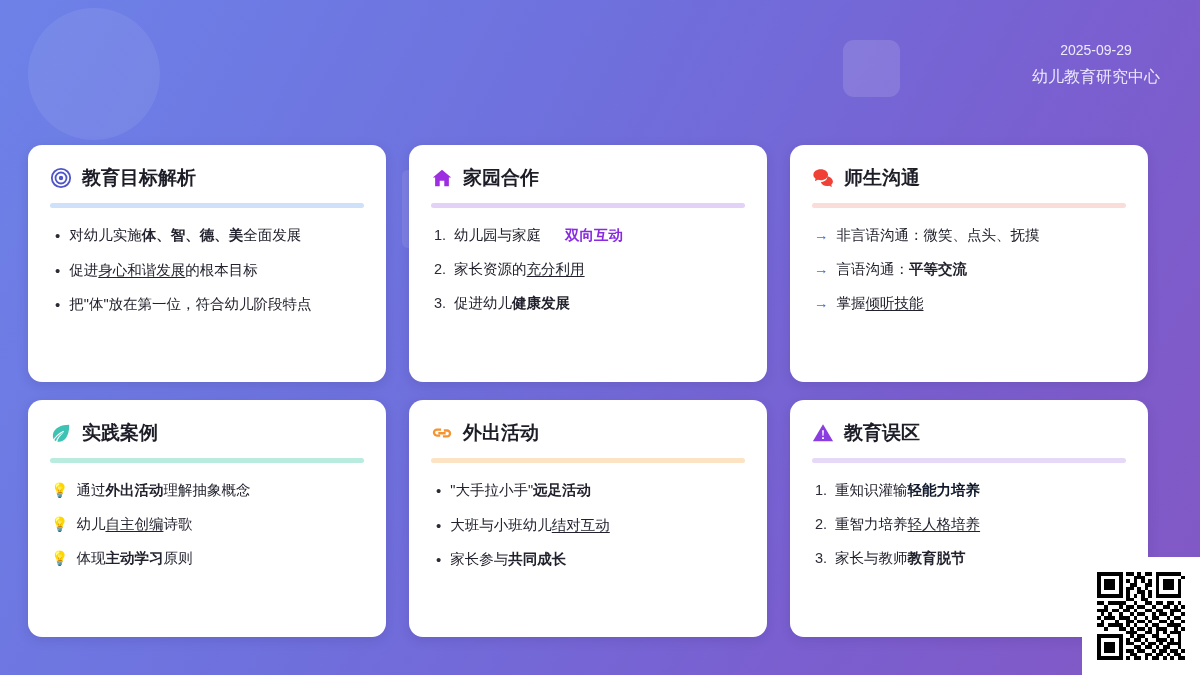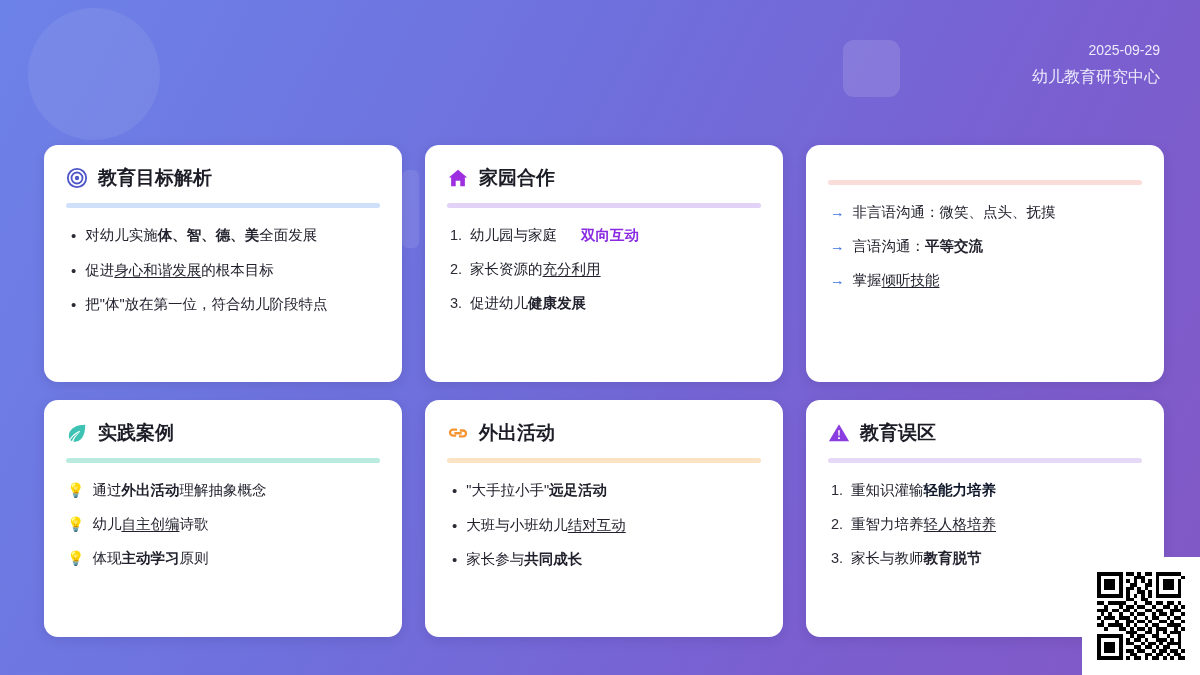--- a/index.html
+++ b/index.html
@@ -78,38 +78,38 @@
     margin: 6px 0 0 0;
     font-size: 17px;
     font-weight: normal;
     color: #e4e3fb;
     line-height: 1.3;
   }
   .meta-block {
     position: absolute;
     right: 40px;
     top: 40px;
-    text-align: right;
+    text-align: center;
   }
   .meta-date {
     font-size: 14px;
     color: #eceafc;
     line-height: 1.5;
   }
   .meta-org {
     font-size: 16px;
     color: #eceafc;
     line-height: 1.5;
     margin-top: 4px;
   }
 
   
   .grid {
     position: absolute;
-    left: 44px;
+    left: 28px;
     top: 145px;
     width: 1120px;
     display: grid;
     grid-template-columns: 358px 358px 358px;
     grid-template-rows: 237px 237px;
     column-gap: 23px;
     row-gap: 18px;
   }
   .card {
     background: #ffffff;
@@ -271,20 +271,29 @@
             <span class="marker num">2.</span>
             <span class="item-text"><span>家长资源的</span><u>充分利用</u></span>
           </li>
           <li class="item">
             <span class="marker num">3.</span>
             <span class="item-text"><span>促进幼儿</span><b>健康发展</b></span>
           </li>
         </ul>
       </div>
       <div class="card">
+        <div class="card-head">
+          <span class="card-icon">
+            <svg viewBox="0 0 24 24" width="22" height="22">
+              <path d="M9.5 2.5 C4.9 2.5 1.5 5.2 1.5 8.5 C1.5 10.2 2.4 11.7 3.9 12.7 L3.1 15.6 L6.4 14 C7.3 14.3 8.4 14.5 9.5 14.5 C14.1 14.5 17.5 11.8 17.5 8.5 C17.5 5.2 14.1 2.5 9.5 2.5 Z" fill="#ef4136"></path>
+              <path d="M16.5 10 C20.3 10.7 22.8 13 22.8 15.8 C22.8 17.2 22.1 18.4 21 19.3 L21.7 21.9 L18.8 20.5 C18.1 20.7 17.3 20.8 16.4 20.8 C13 20.8 10.2 18.9 9.6 16.4 C13.9 16.2 17.3 13.6 16.5 10 Z" fill="#ef4136"></path>
+            </svg>
+          </span>
+          <span class="card-title">师生沟通</span>
+        </div>
         <div class="divider" style="background: rgb(250, 220, 216);"></div>
         <ul class="items">
           <li class="item">
             <span class="marker arrow">→</span>
             <span class="item-text"><span>非言语沟通：微笑、点头、抚摸</span></span>
           </li>
           <li class="item">
             <span class="marker arrow">→</span>
             <span class="item-text"><span>言语沟通：</span><b>平等交流</b></span>
           </li>

